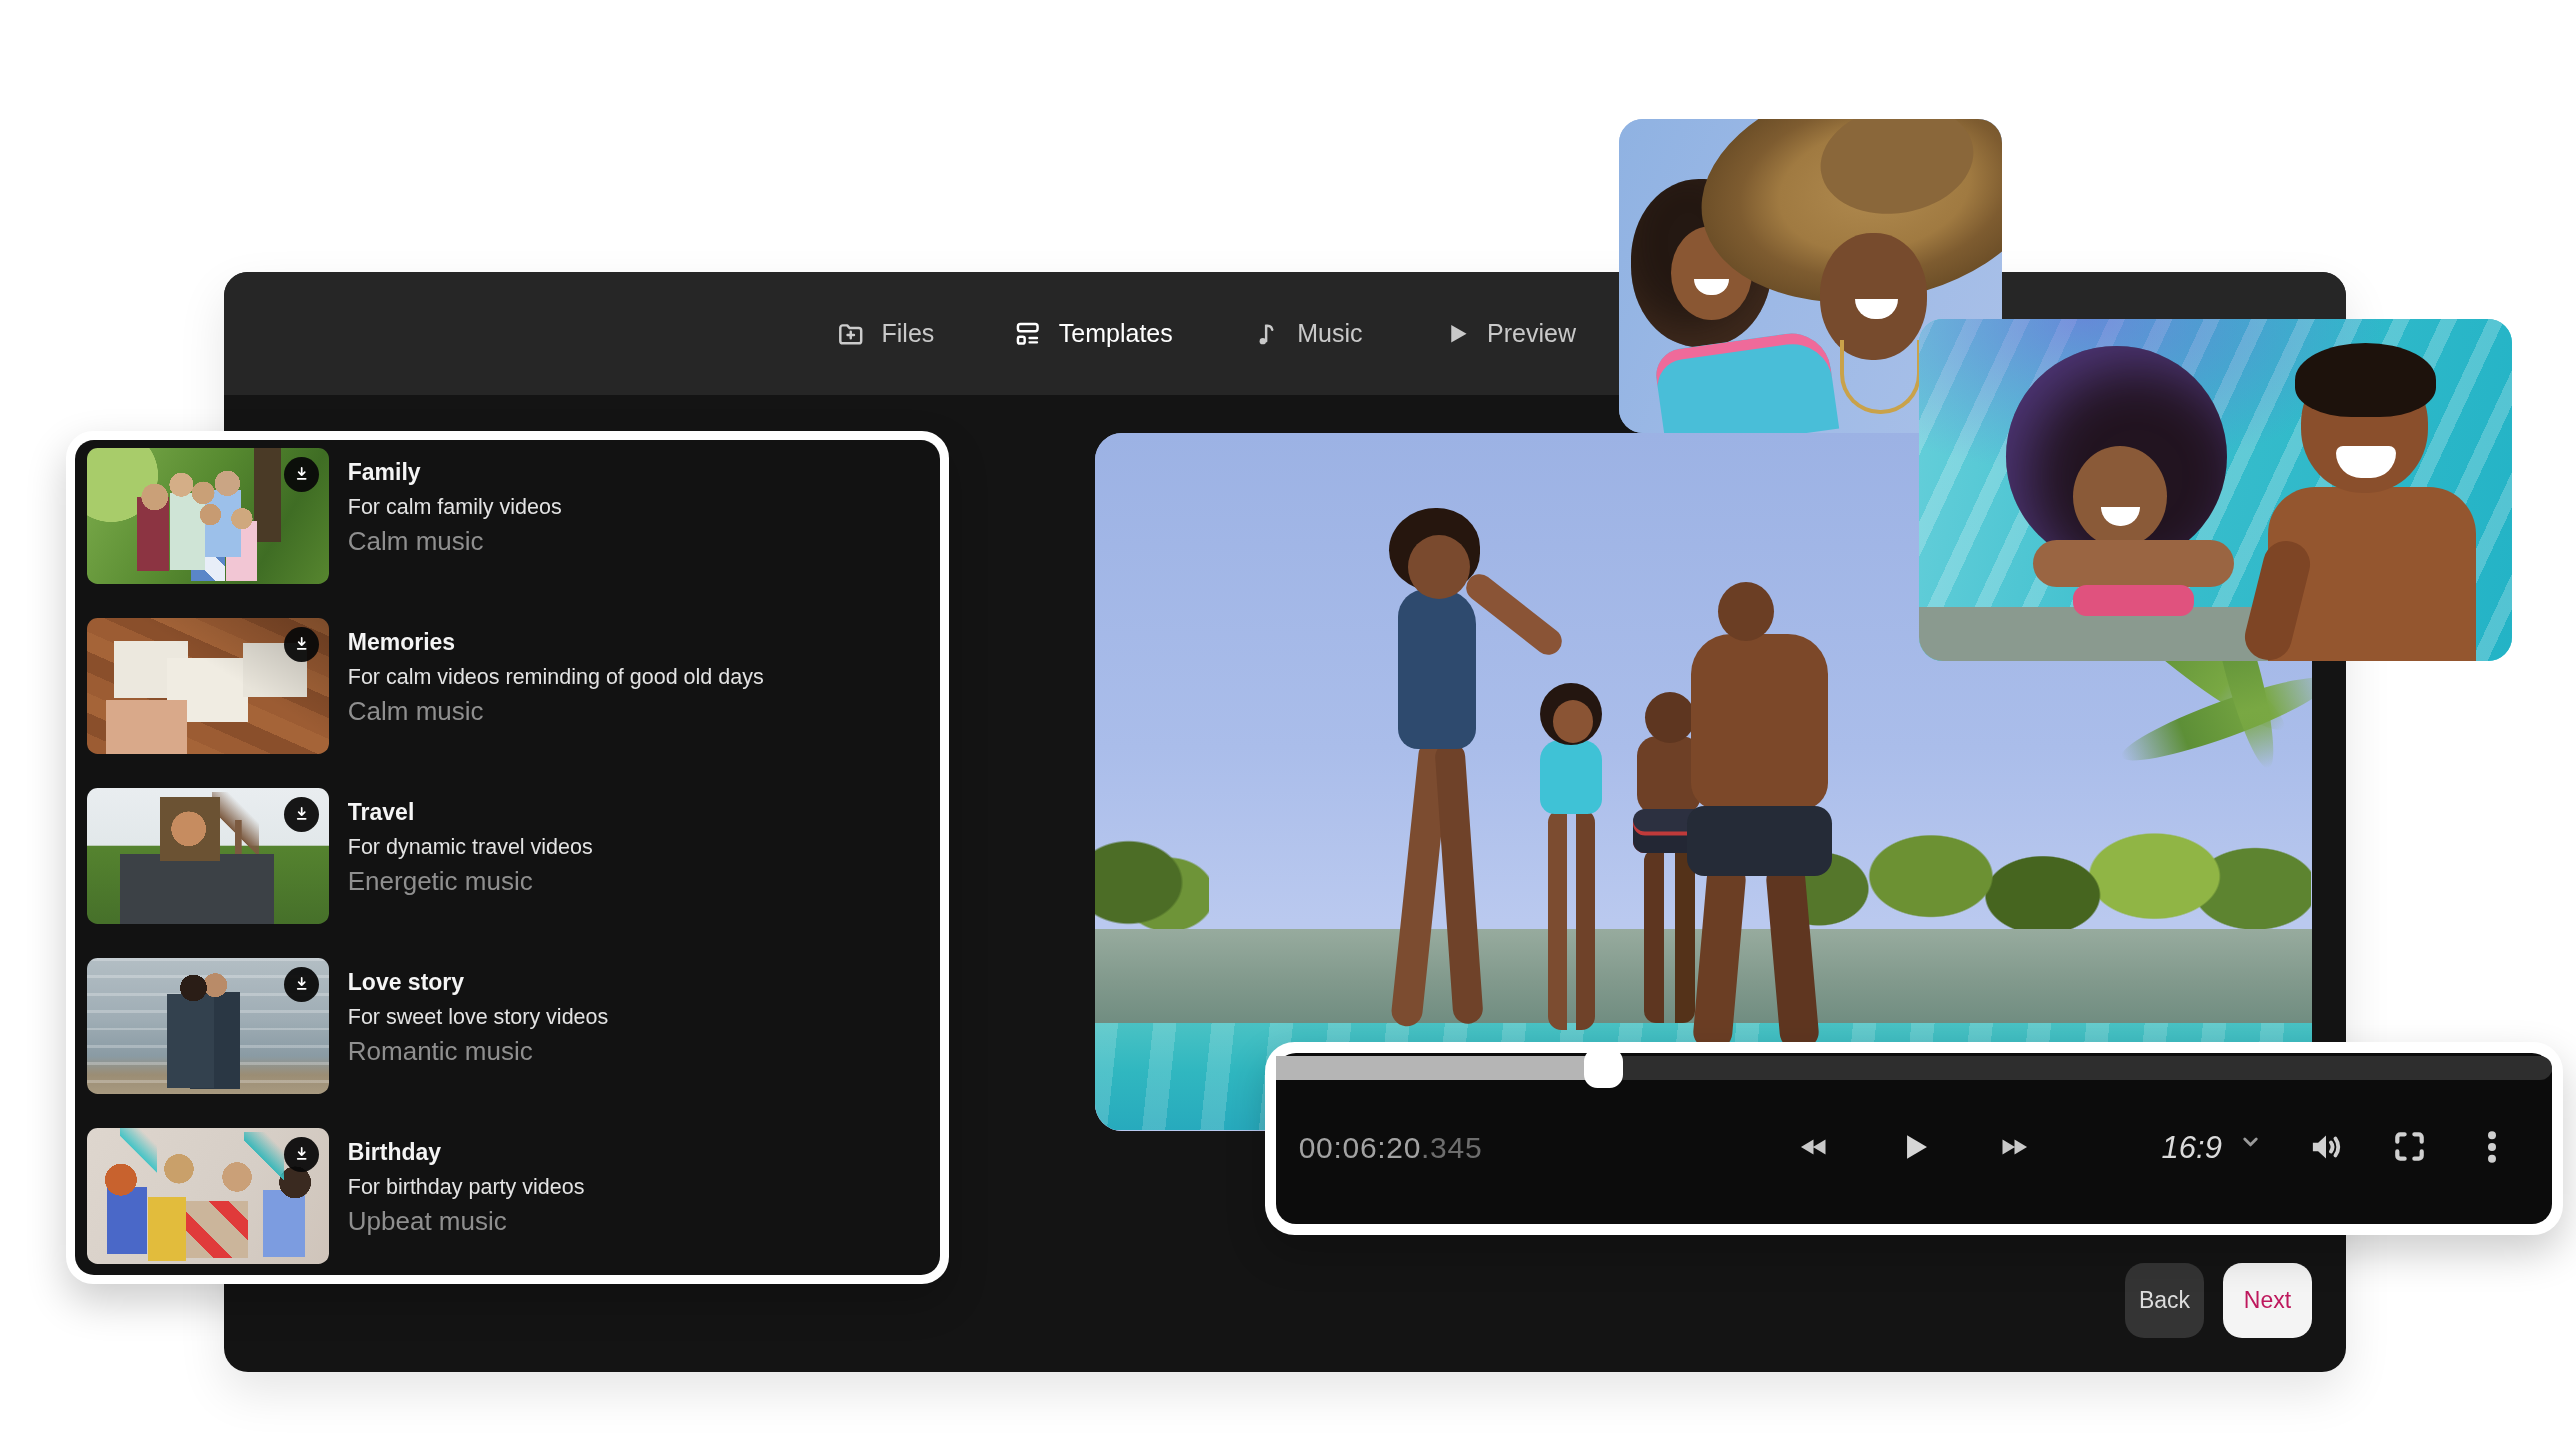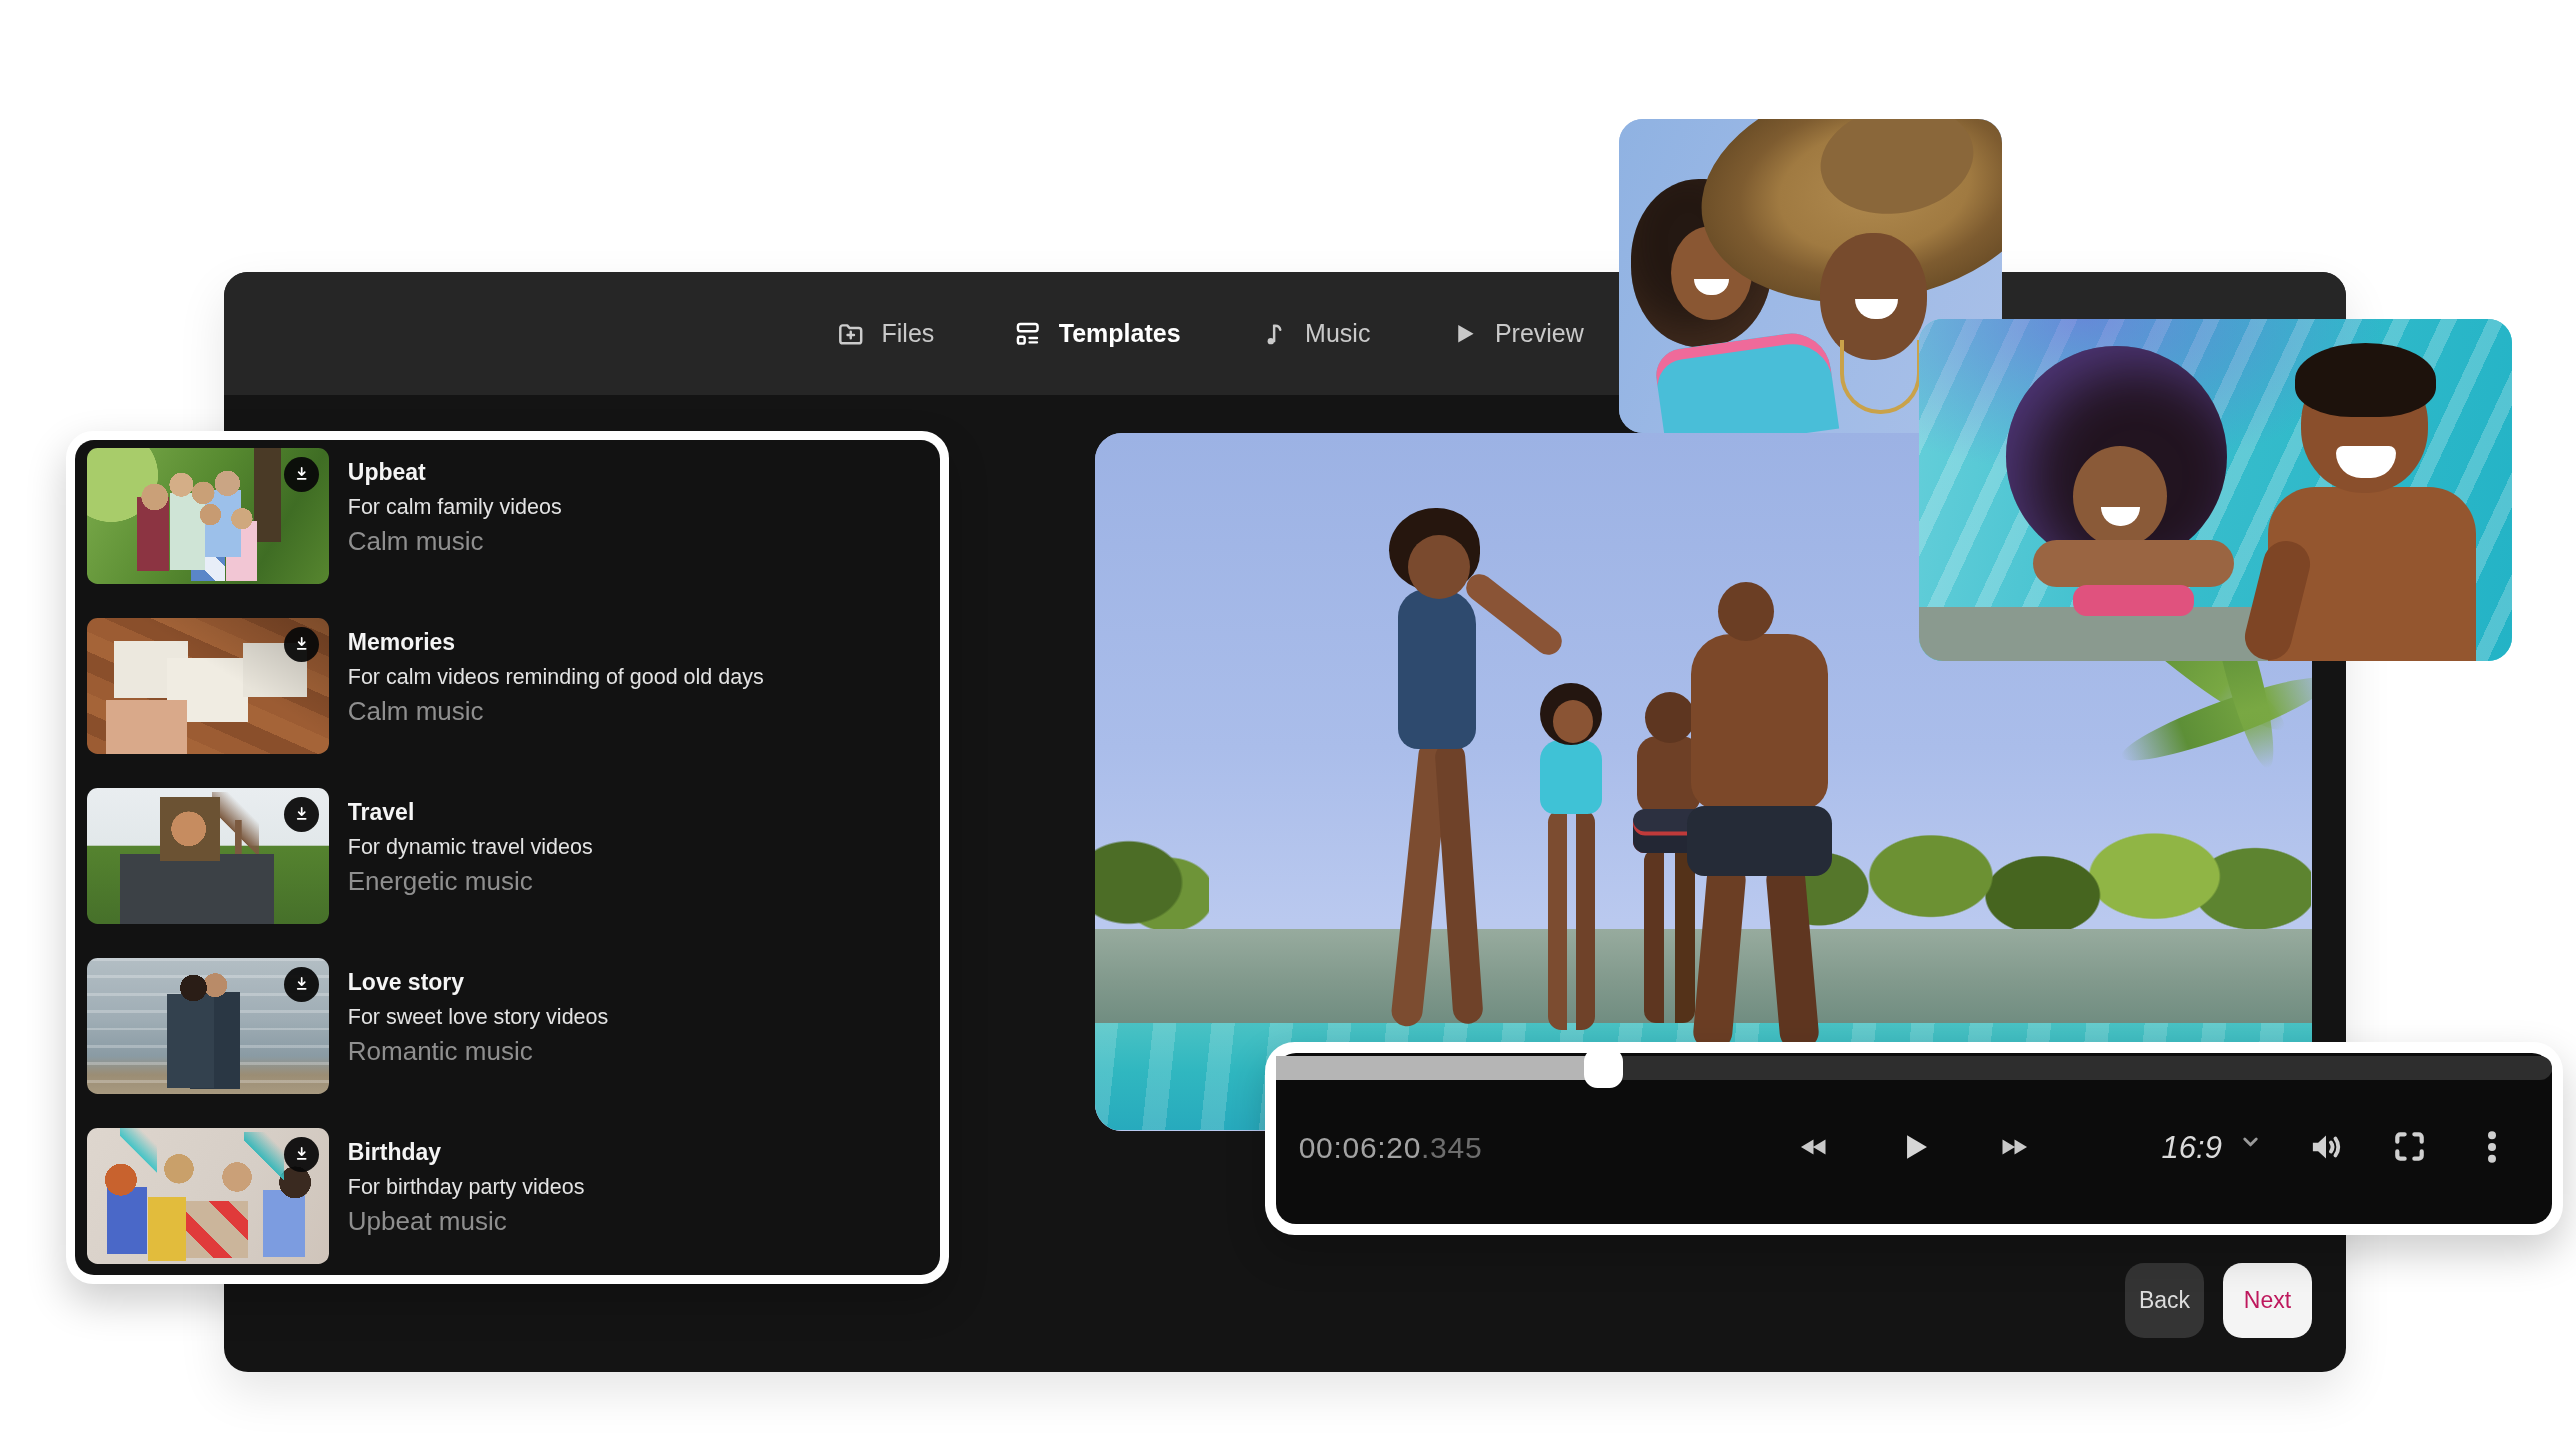--- a/index.html
+++ b/index.html
@@ -7,21 +7,21 @@
   .canvas { position:relative; width:2576px; height:1450px; overflow:hidden; background:#ffffff; }
 
   
   .window { position:absolute; left:224px; top:272px; width:2122px; height:1100px;
             background:#141414; border-radius:24px; z-index:1; box-shadow:0 20px 47px rgba(0,0,0,.10); }
   .window-header { position:absolute; left:0; top:0; right:0; height:123px; background:#262626;
                    border-radius:24px 24px 0 0; }
   .tabs { position:absolute; left:612px; top:0; height:123px; display:flex; align-items:center; gap:79px; }
   .tab { display:flex; align-items:center; gap:16px; font-size:25px; color:#c9c9c9; cursor:pointer; }
   .tab svg { width:29.5px; height:29.5px; display:block; }
-  .tab.active { color:#ffffff; font-weight:700; }
+  .tab.active { color:#ffffff; font-weight:400; }
 
   
   .preview { position:absolute; left:871px; top:161px; width:1217px; height:698px;
              border-radius:27px; overflow:hidden; background:#9db4e4; }
   .pv-sky { position:absolute; inset:0; background:linear-gradient(180deg,#9cb2e4 0%,#aabdea 45%,#bac9ef 70%); }
   .pv-bushes { position:absolute; left:657px; top:386px; width:559px; height:127px;
     background:
       radial-gradient(81px 60px at 12% 55%, #55772b 60%, transparent 62%),
       radial-gradient(101px 67px at 32% 45%, #6c9133 60%, transparent 62%),
       radial-gradient(94px 64px at 52% 60%, #46651f 60%, transparent 62%),
@@ -326,21 +326,21 @@
         <div class="thumb th-family">
           <div class="dl-badge">
             <span>
               <svg class="stroke-ic" viewBox="0 0 24 24" style="stroke:#ffffff;stroke-width:2.4">
                   <path d="M12 4v9.5M7.8 9.8l4.2 4.2 4.2-4.2M6.5 19h11"></path>
                 </svg>
             </span>
           </div>
         </div>
         <div class="tpl-text">
-          <div class="tpl-title">Upbeat</div>
+          <div class="tpl-title">Family</div>
           <div class="tpl-desc">For calm family videos</div>
           <div class="tpl-music">Calm music</div>
         </div>
       </div>
 
       <div class="tpl-item">
         <div class="thumb th-memories">
           <div class="dl-badge">
             <span>
               <svg class="stroke-ic" viewBox="0 0 24 24" style="stroke:#ffffff;stroke-width:2.4">

